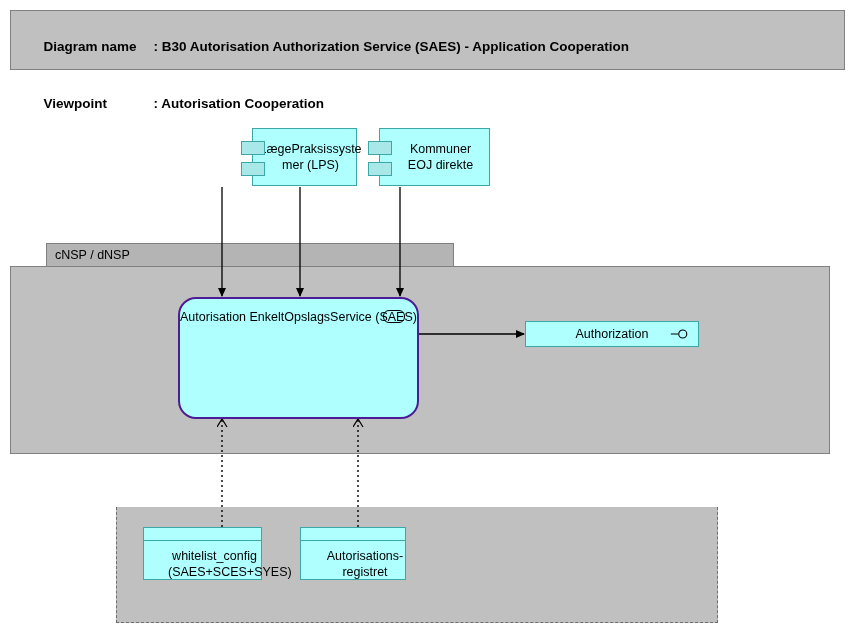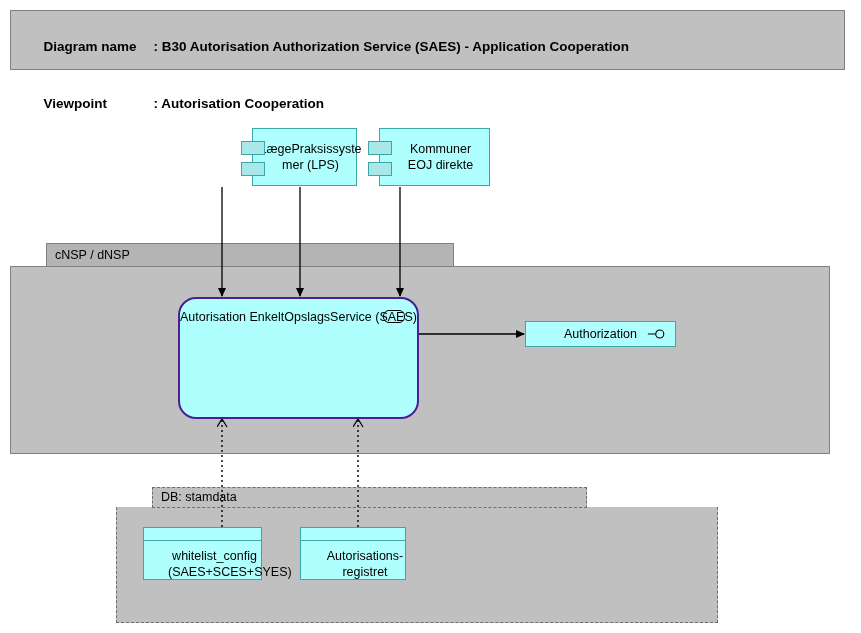--- a/index.html
+++ b/index.html
@@ -185,21 +185,20 @@
     </div>
   </div>
 
   <div class="group" style="left:10px; top:243px; width:820px; height:211px;">
     <div class="group-body" style="top:23px; width:820px; height:188px;"></div>
     <div class="group-header" style="width:408px;">cNSP / dNSP</div>
   </div>
 
   <div class="group dashed" style="left:116px; top:487px; width:602px; height:136px;">
     <div class="group-body" style="top:20px; width:602px; height:116px;"></div>
-    <div class="group-header" style="width:435px; height:21px; line-height:19px;">DB: stamdata</div>
   </div>
 
   <svg class="conn-layer">
     <defs>
       <marker id="arrow-filled" markerWidth="10" markerHeight="10" refX="8" refY="4" orient="auto" markerUnits="userSpaceOnUse">
         <path d="M0,0 L9,4 L0,8 z" fill="#000000"></path>
       </marker>
       <marker id="arrow-open" markerWidth="12" markerHeight="12" refX="9" refY="5" orient="auto" markerUnits="userSpaceOnUse">
         <path d="M1,0 L9,5 L1,10" fill="none" stroke="#000000" stroke-width="1.2"></path>
       </marker>
@@ -229,21 +228,21 @@
     <span class="comp-tab t1"></span>
     <span class="comp-tab t2"></span>
     <span>Kommuner EOJ direkte</span>
   </div>
 
   <div class="app-service" style="left:178px; top:297px; width:241px; height:122px;">
     <span>Autorisation EnkeltOpslagsService (SAES)</span>
     <span class="service-icon"></span>
   </div>
 
-  <div class="app-interface" style="left:525px; top:321px; width:151px; height:26px;">
+  <div class="app-interface" style="left:525px; top:321px; width:174px; height:26px;">
     <span>Authorization</span>
     <svg class="iface-icon" viewBox="0 0 20 12">
       <line x1="0" y1="6" x2="8" y2="6" stroke="#000000" stroke-width="1.2"></line>
       <circle cx="13" cy="6" r="4.4" fill="none" stroke="#000000" stroke-width="1.2"></circle>
     </svg>
   </div>
 
   <div class="data-object" style="left:143px; top:527px; width:119px; height:53px;">
     <div class="data-band"></div>
     <div class="data-label">whitelist_config (SAES+SCES+SYES)</div>

